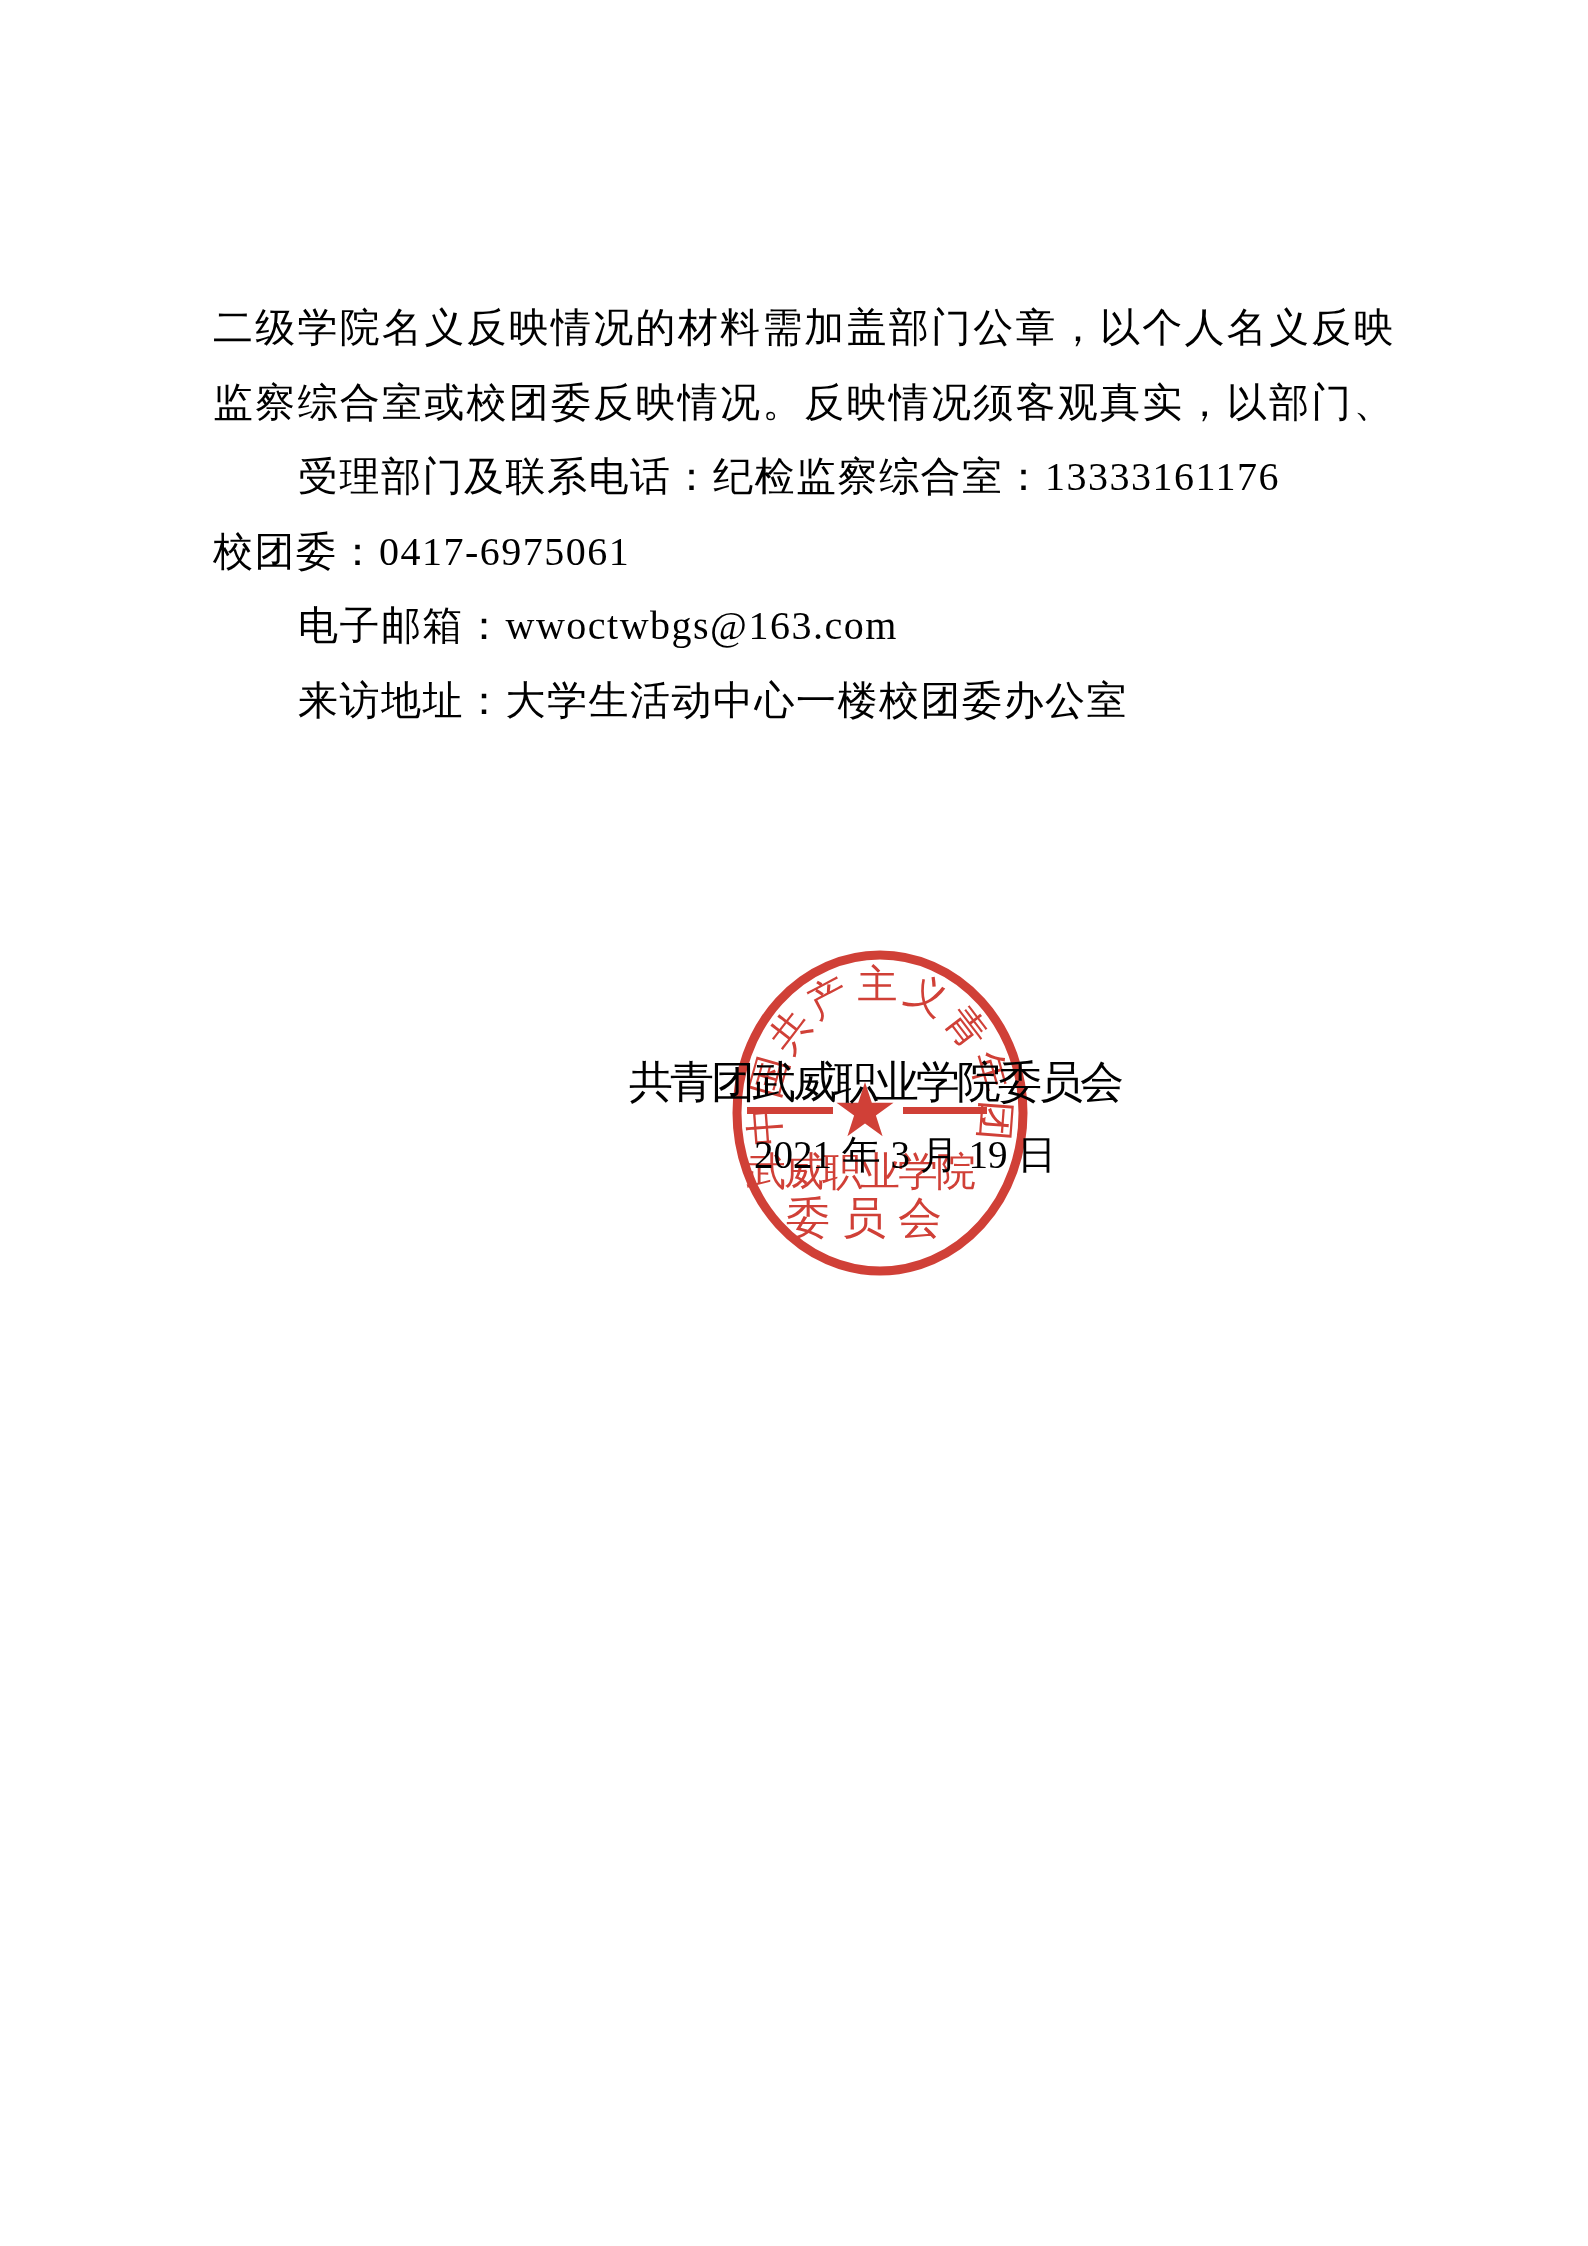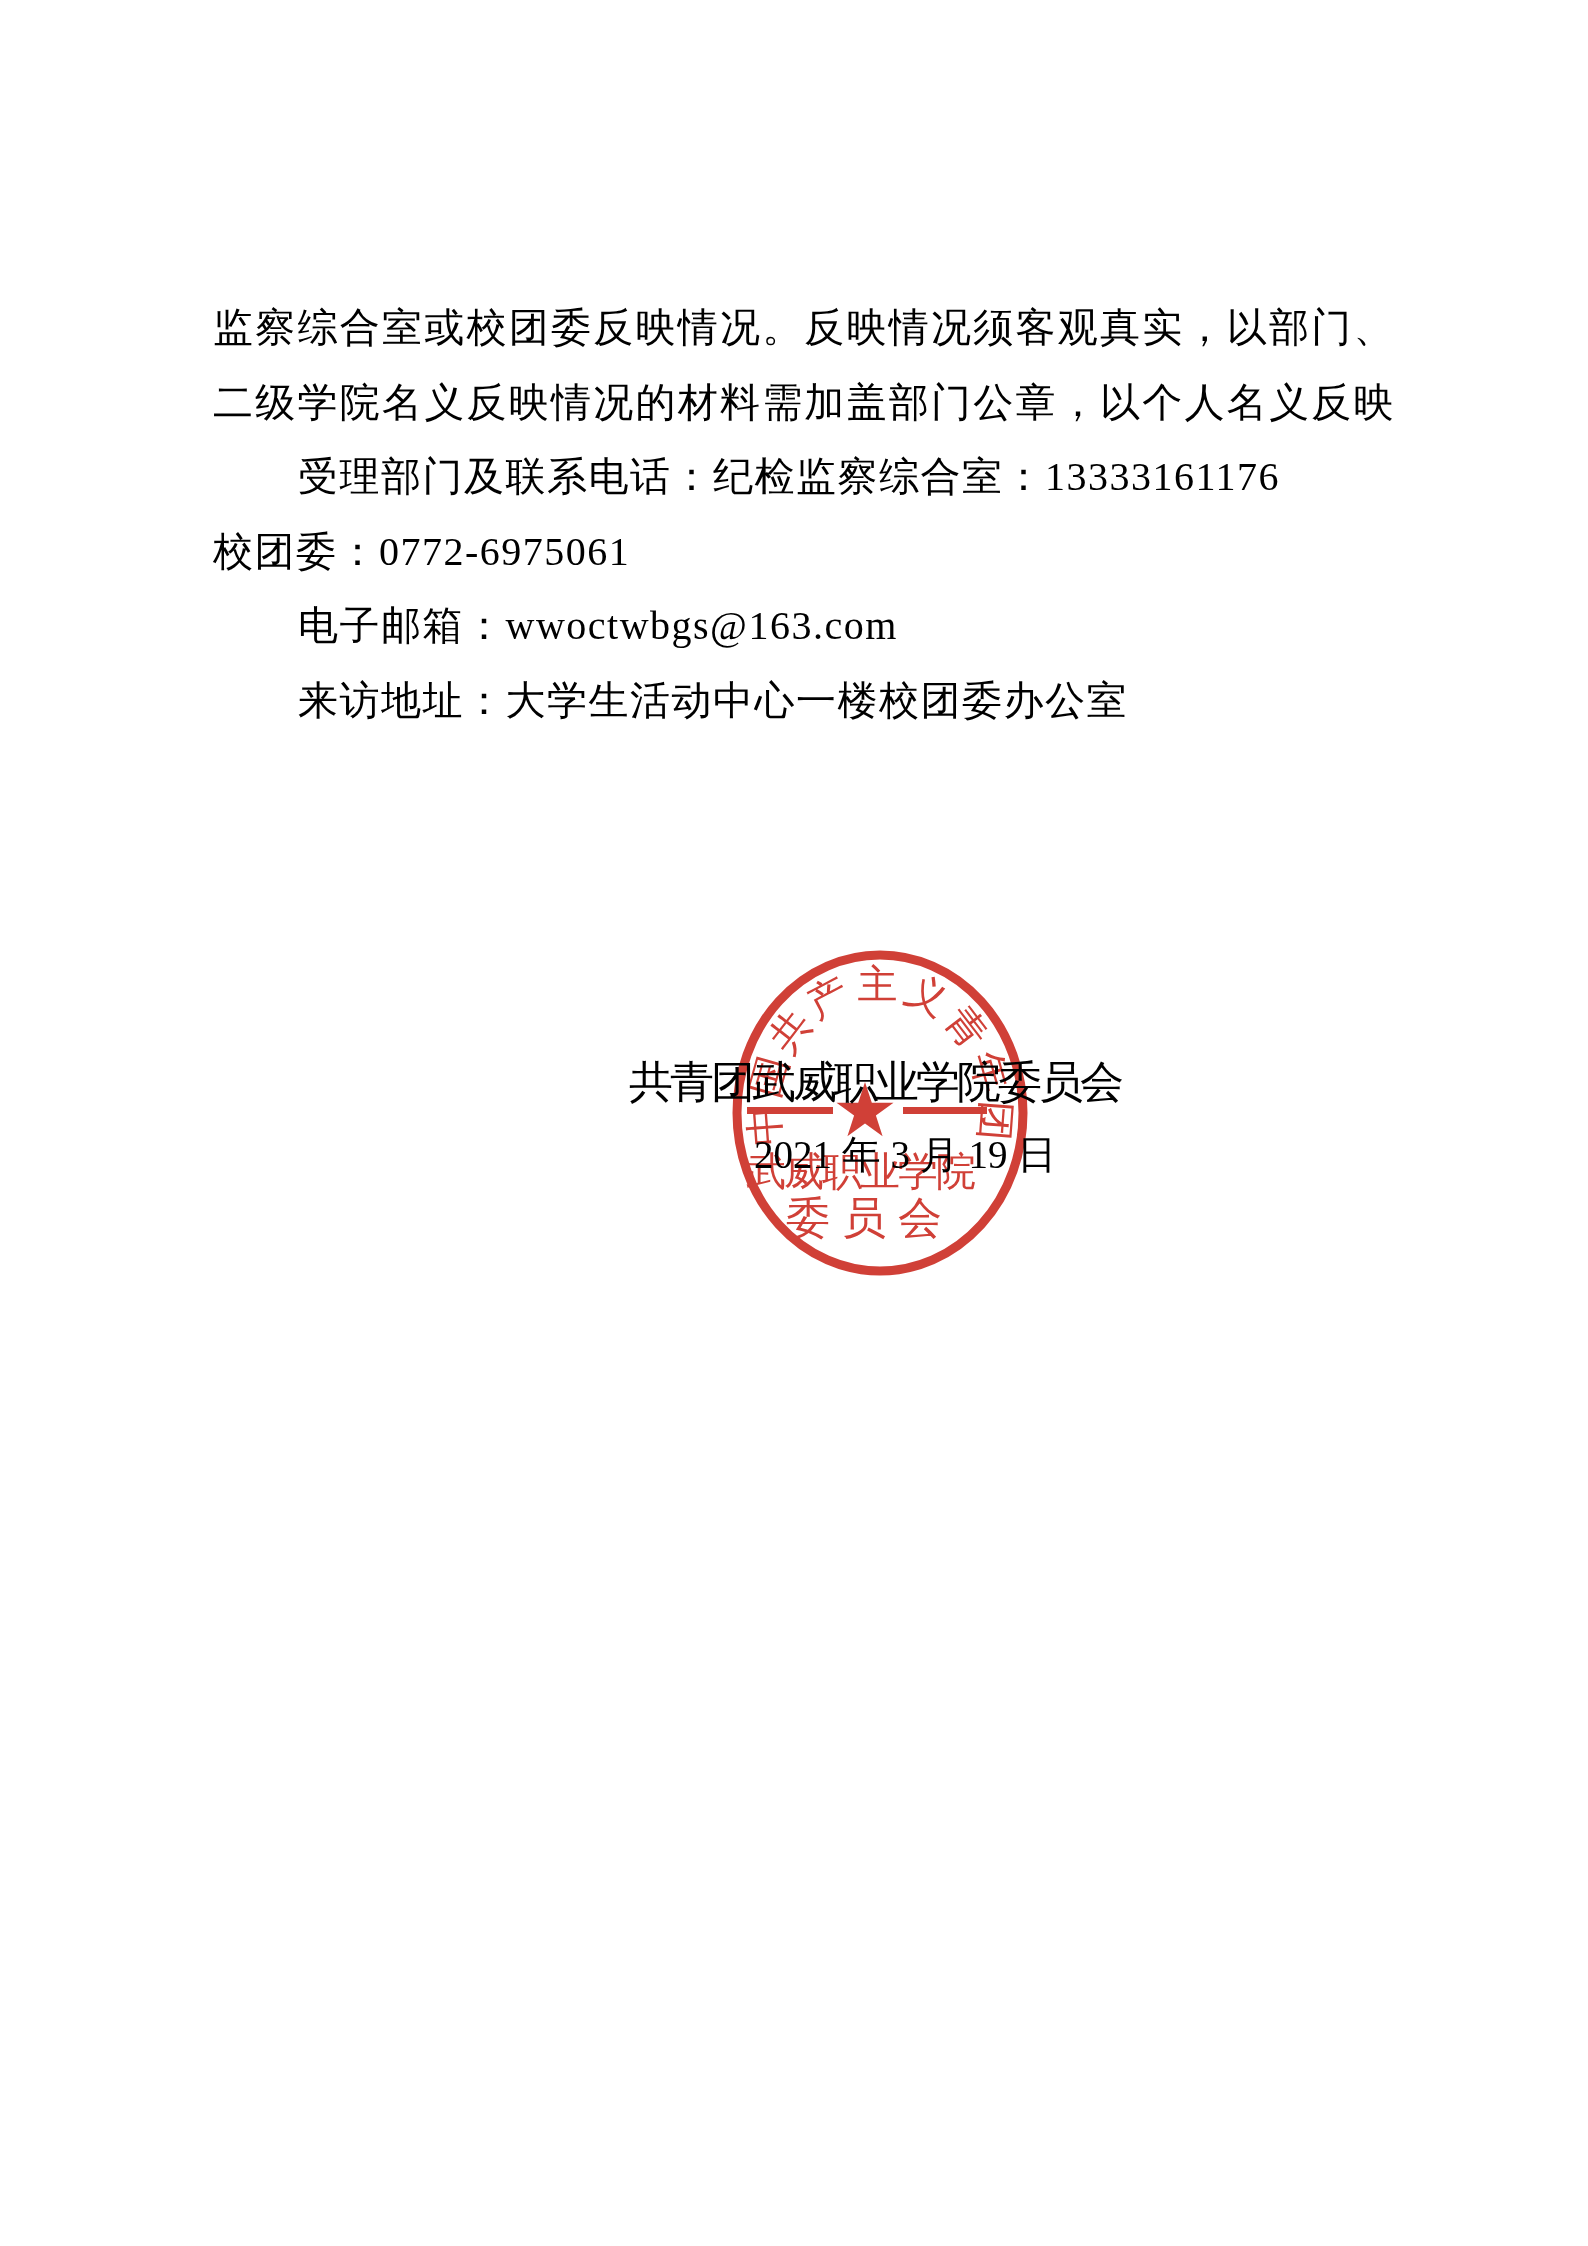--- a/index.html
+++ b/index.html
@@ -58,24 +58,24 @@
   .seal .arc  { font-size:40px; letter-spacing:5px; }
   .seal .org1 { font-size:40px; letter-spacing:-2px; }
   .seal .org2 { font-size:44px; letter-spacing:12px; }
 </style>
 </head>
 <body>
 
 <div class="page">
 
   <div class="body-text">
+    <div class="line just">二级学院名义反映情况的材料需加盖部门公章，以个人名义反映</div>
     <div class="line just">监察综合室或校团委反映情况。反映情况须客观真实，以部门、</div>
-    <div class="line just">二级学院名义反映情况的材料需加盖部门公章，以个人名义反映</div>
     <div class="line indent">受理部门及联系电话：纪检监察综合室：13333161176</div>
-    <div class="line">校团委：0772-6975061</div>
+    <div class="line">校团委：0417-6975061</div>
     <div class="line indent">电子邮箱：wwoctwbgs@163.com</div>
     <div class="line indent">来访地址：大学生活动中心一楼校团委办公室</div>
   </div>
 
   <div class="sig-org">共青团武威职业学院委员会</div>
   <div class="sig-date">2021 年 3 月 19 日</div>
 
   <svg class="seal" viewBox="0 0 304 334" xmlns="http://www.w3.org/2000/svg">
     <ellipse cx="152" cy="167" rx="143" ry="158" fill="none" stroke="#cc2f26" stroke-width="9"></ellipse>
     <path id="seal-arc-path" d="M 56.2 206.3 A 102 115 0 1 1 247.8 206.3" fill="none"></path>

